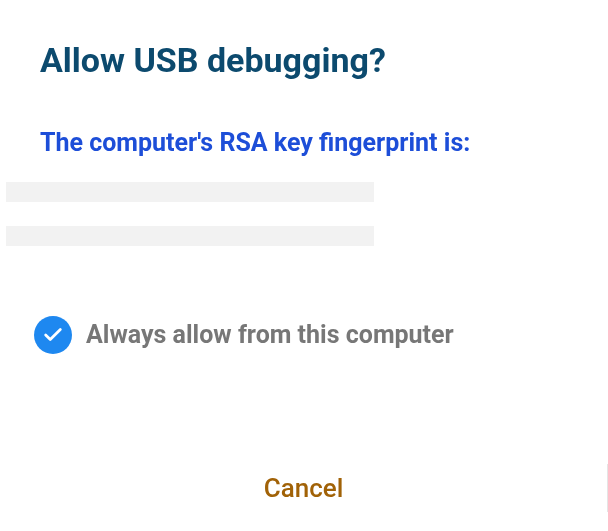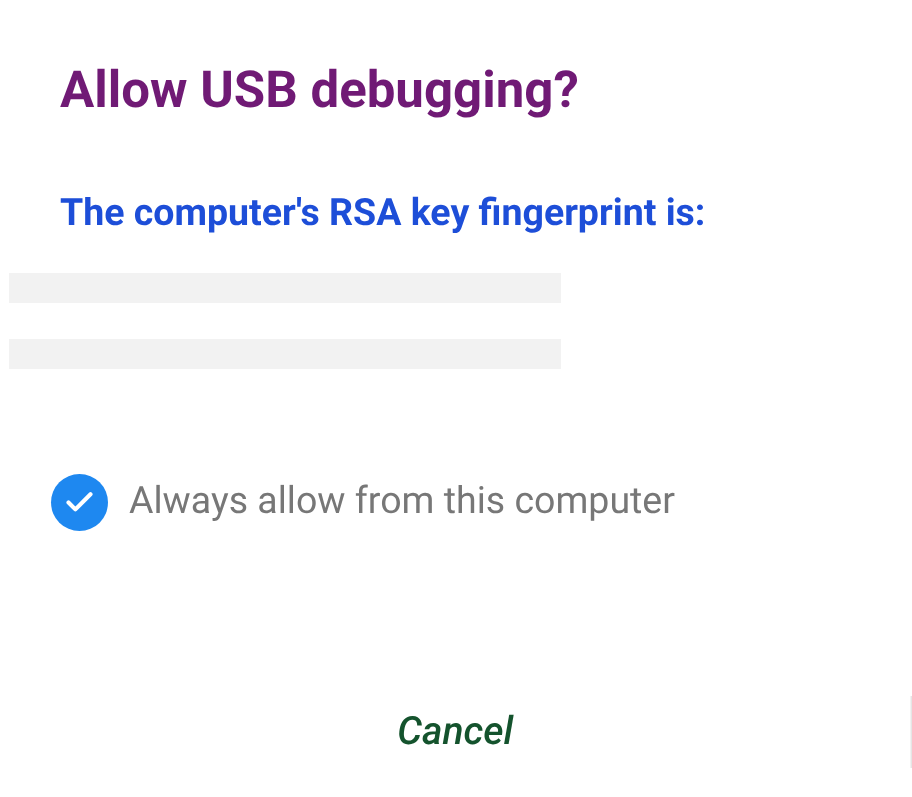--- a/index.html
+++ b/index.html
@@ -6,21 +6,21 @@
     body {
       font-family: Roboto, -apple-system, BlinkMacSystemFont, "Segoe UI", Helvetica, Arial, sans-serif;
       width: 608px;
       height: 531px;
       background: #ffffff;
       position: relative;
     }
     .title {
       font-size: 34px;
       font-weight: 700;
-      color: #701a75;
+      color: #0c4a6e;
       padding: 38px 40px 0 40px;
       line-height: 1.3;
     }
     .message {
       font-size: 25px;
       font-weight: 700;
       color: #1d4ed8;
       padding: 44px 40px 0 40px;
       line-height: 1.35;
     }
@@ -53,43 +53,42 @@
       width: 22px;
       height: 22px;
       stroke: #ffffff;
       stroke-width: 3;
       fill: none;
       stroke-linecap: round;
       stroke-linejoin: round;
     }
     .checkbox-label {
       font-size: 25px;
-      font-weight: 400;
+      font-weight: 700;
       color: #777777;
     }
     .button-bar {
       position: absolute;
       bottom: 8px;
       left: 0;
       right: 0;
       height: 70px;
       display: flex;
     }
     .button-bar .btn {
       flex: 1;
       display: flex;
       align-items: center;
       justify-content: center;
       font-size: 26px;
       font-weight: 500;
-      color: #14532d;
+      color: #a16207;
       cursor: pointer;
       user-select: none;
       position: relative;
-      font-style: italic;
     }
     .divider {
       width: 1px;
       background: #e5e5e5;
       height: 48px;
       align-self: center;
     }
   </style>
 </head>
 <body>

